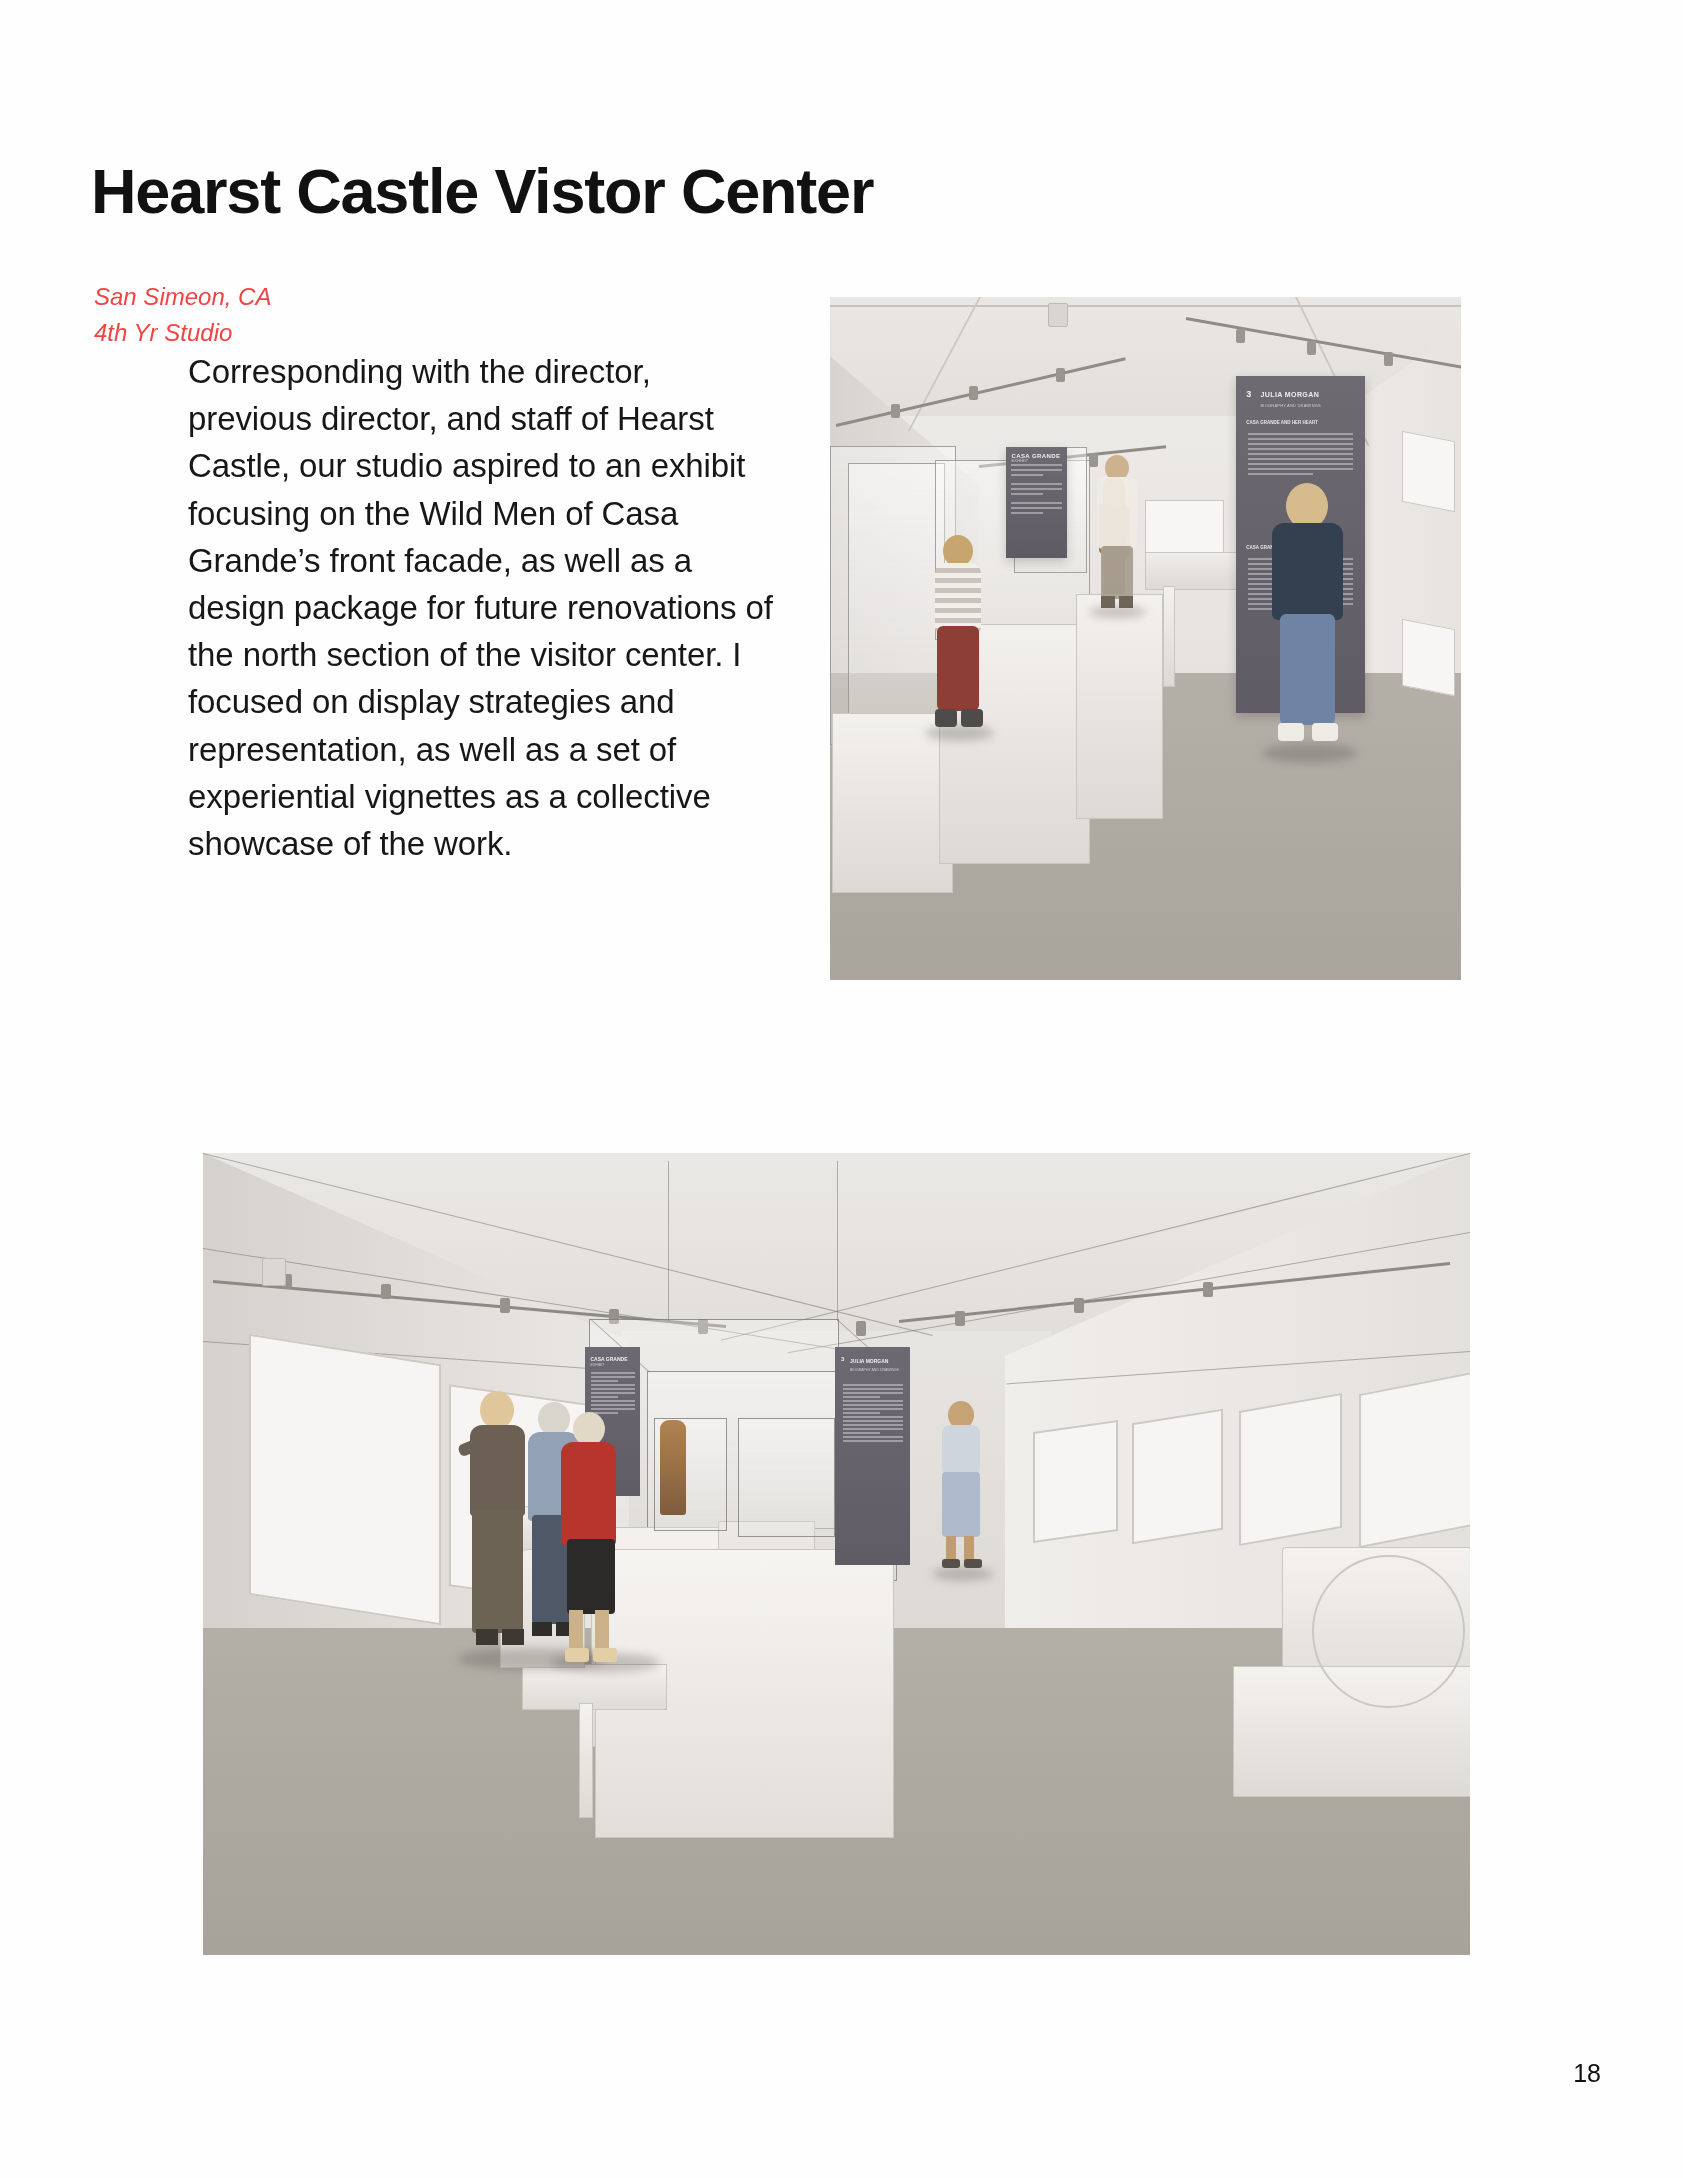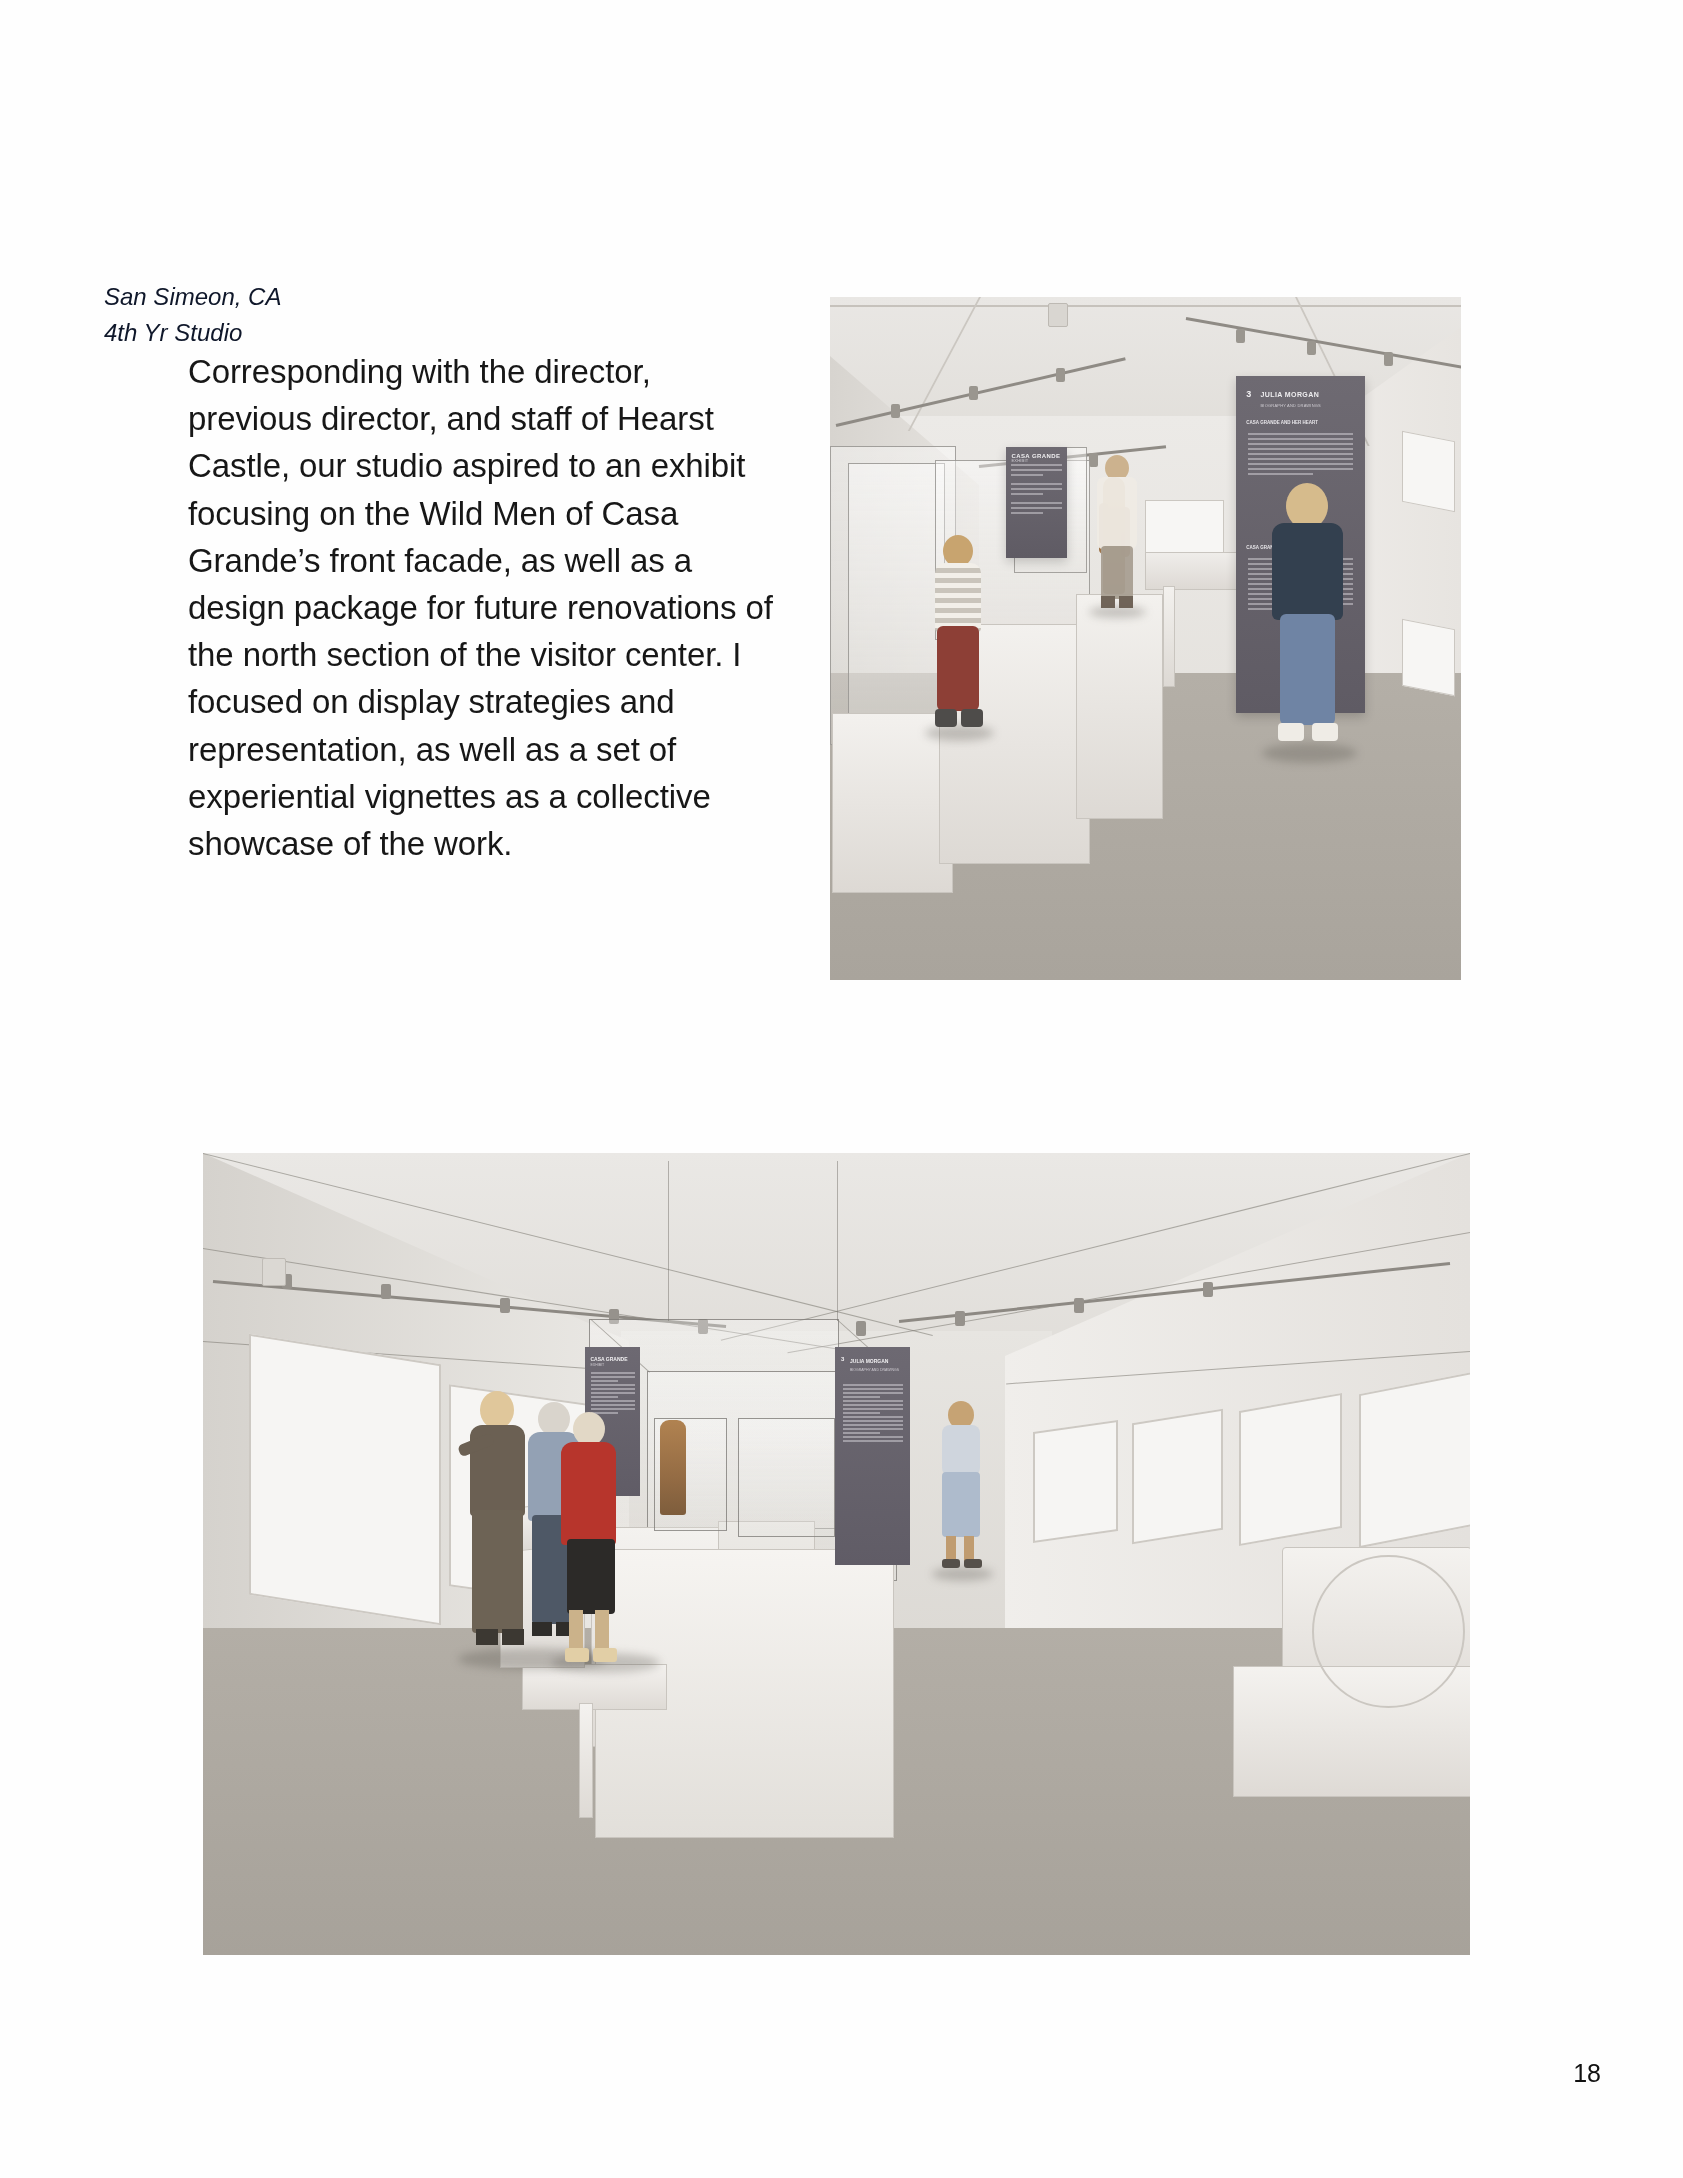--- a/index.html
+++ b/index.html
@@ -29,26 +29,26 @@
     top: 158px;
     font-size: 63px;
     font-weight: bold;
     letter-spacing: -1.2px;
     line-height: 1.05;
     color: #111111;
     white-space: nowrap;
   }
   .subtitle-block {
     position: absolute;
-    left: 104px;
+    left: 94px;
     top: 279px;
     font-size: 24px;
     font-style: italic;
     line-height: 1.48;
-    color: #0f172a;
+    color: #ef4444;
   }
   .subtitle-line { display: block; }
 
   
   .body-text {
     position: absolute;
     left: 188px;
     top: 348px;
     width: 594px;
     font-size: 33px;
@@ -222,20 +222,21 @@
     top: 2059px;
     font-size: 25px;
     color: #111;
   }
 </style>
 </head>
 <body>
 
 <div class="page">
 
+  <div class="title">Hearst Castle Vistor Center</div>
 
   <div class="subtitle-block">
     <span class="subtitle-line">San Simeon, CA</span>
     <span class="subtitle-line">4th Yr Studio</span>
   </div>
 
   <div class="body-text">Corresponding with the director, previous director, and staff of Hearst Castle, our studio aspired to an exhibit focusing on the Wild Men of Casa Grande’s front facade, as well as a design package for future renovations of the north section of the visitor center. I focused on display strategies and representation, as well as a set of experiential vignettes as a collective showcase of the work.</div>
 
   <div class="fig-top">
 

